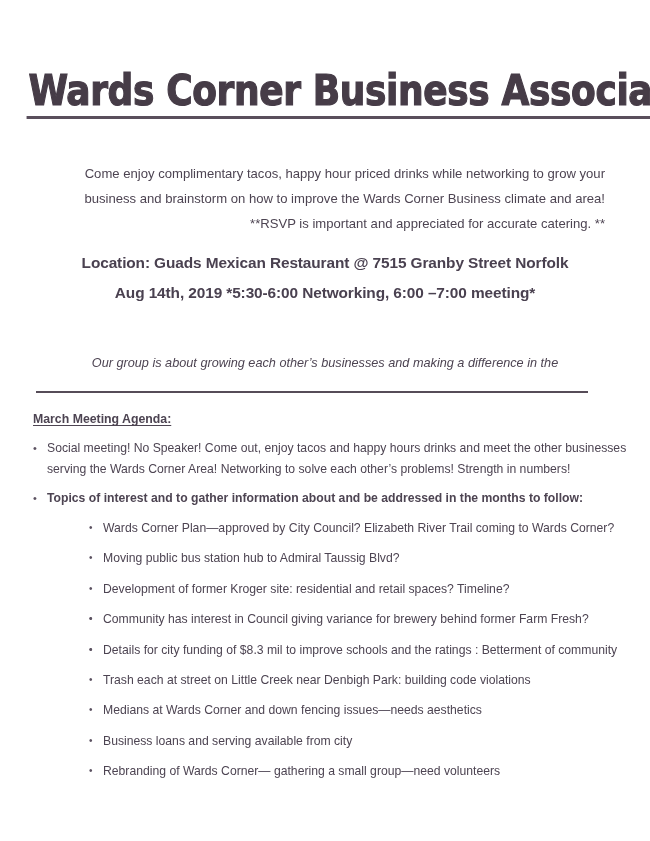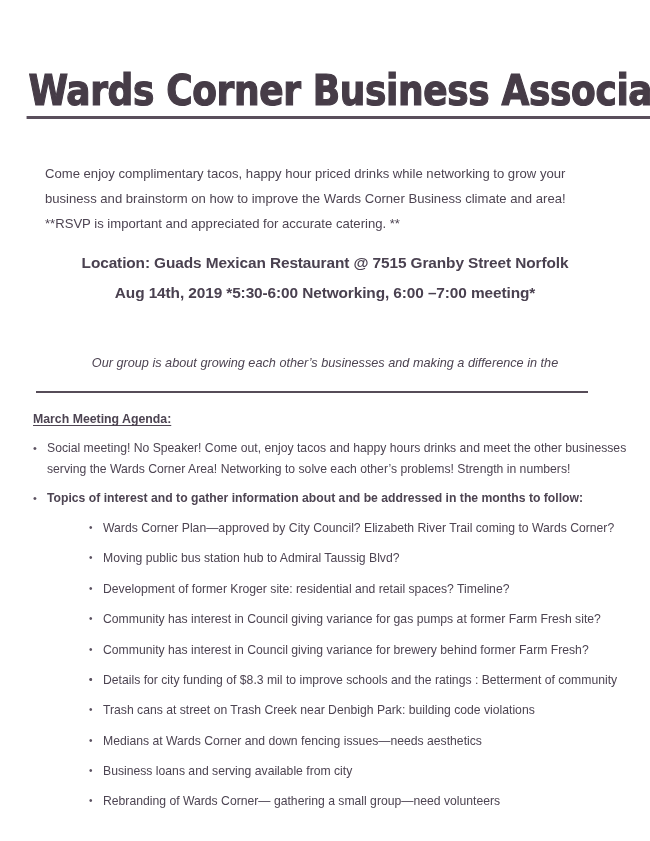--- a/index.html
+++ b/index.html
@@ -44,21 +44,21 @@
     transform-origin: center;
     border-bottom: 3px solid #5a4f5c;
     padding: 0 2px 3px 2px;
     white-space: nowrap;
   }
 
   
   .intro {
     margin: 14px auto 12px auto;
     width: 560px;
-    text-align: left;
+    text-align: right;
     font-size: 13.1px;
     line-height: 25px;
     color: #4d4452;
   }
   .intro .ln { display: block; }
 
   
   .event-lines {
     margin: 12px auto 16px auto;
     width: 600px;
@@ -201,36 +201,35 @@
           <li>
             <span class="bullet">•</span>
             <span class="txt">Moving public bus station hub to Admiral Taussig Blvd?</span>
           </li>
           <li>
             <span class="bullet">•</span>
             <span class="txt">Development of former Kroger site: residential and retail spaces? Timeline?</span>
           </li>
           <li>
             <span class="bullet">•</span>
-            <span class="txt">Community has interest in Council giving variance for gas pumps at former Farm Fresh site?</span>
           </li>
           <li>
             <span class="bullet">•</span>
             <span class="txt">Community has interest in Council giving variance for brewery behind  former Farm Fresh?</span>
           </li>
           <li>
             <span class="bullet">•</span>
           </li>
           <li>
             <span class="bullet">•</span>
             <span class="txt">Details for city funding of $8.3 mil to improve schools and  the ratings : Betterment of community</span>
           </li>
           <li>
             <span class="bullet">•</span>
-            <span class="txt">Trash cans at street on Trash Creek near Denbigh Park:  building code violations</span>
+            <span class="txt">Trash each at street on Little Creek near Denbigh Park:  building code violations</span>
           </li>
           <li>
             <span class="bullet">•</span>
             <span class="txt">Medians at Wards Corner and down fencing issues—needs aesthetics</span>
           </li>
           <li>
             <span class="bullet">•</span>
             <span class="txt">Business loans and serving available from city</span>
           </li>
           <li>

